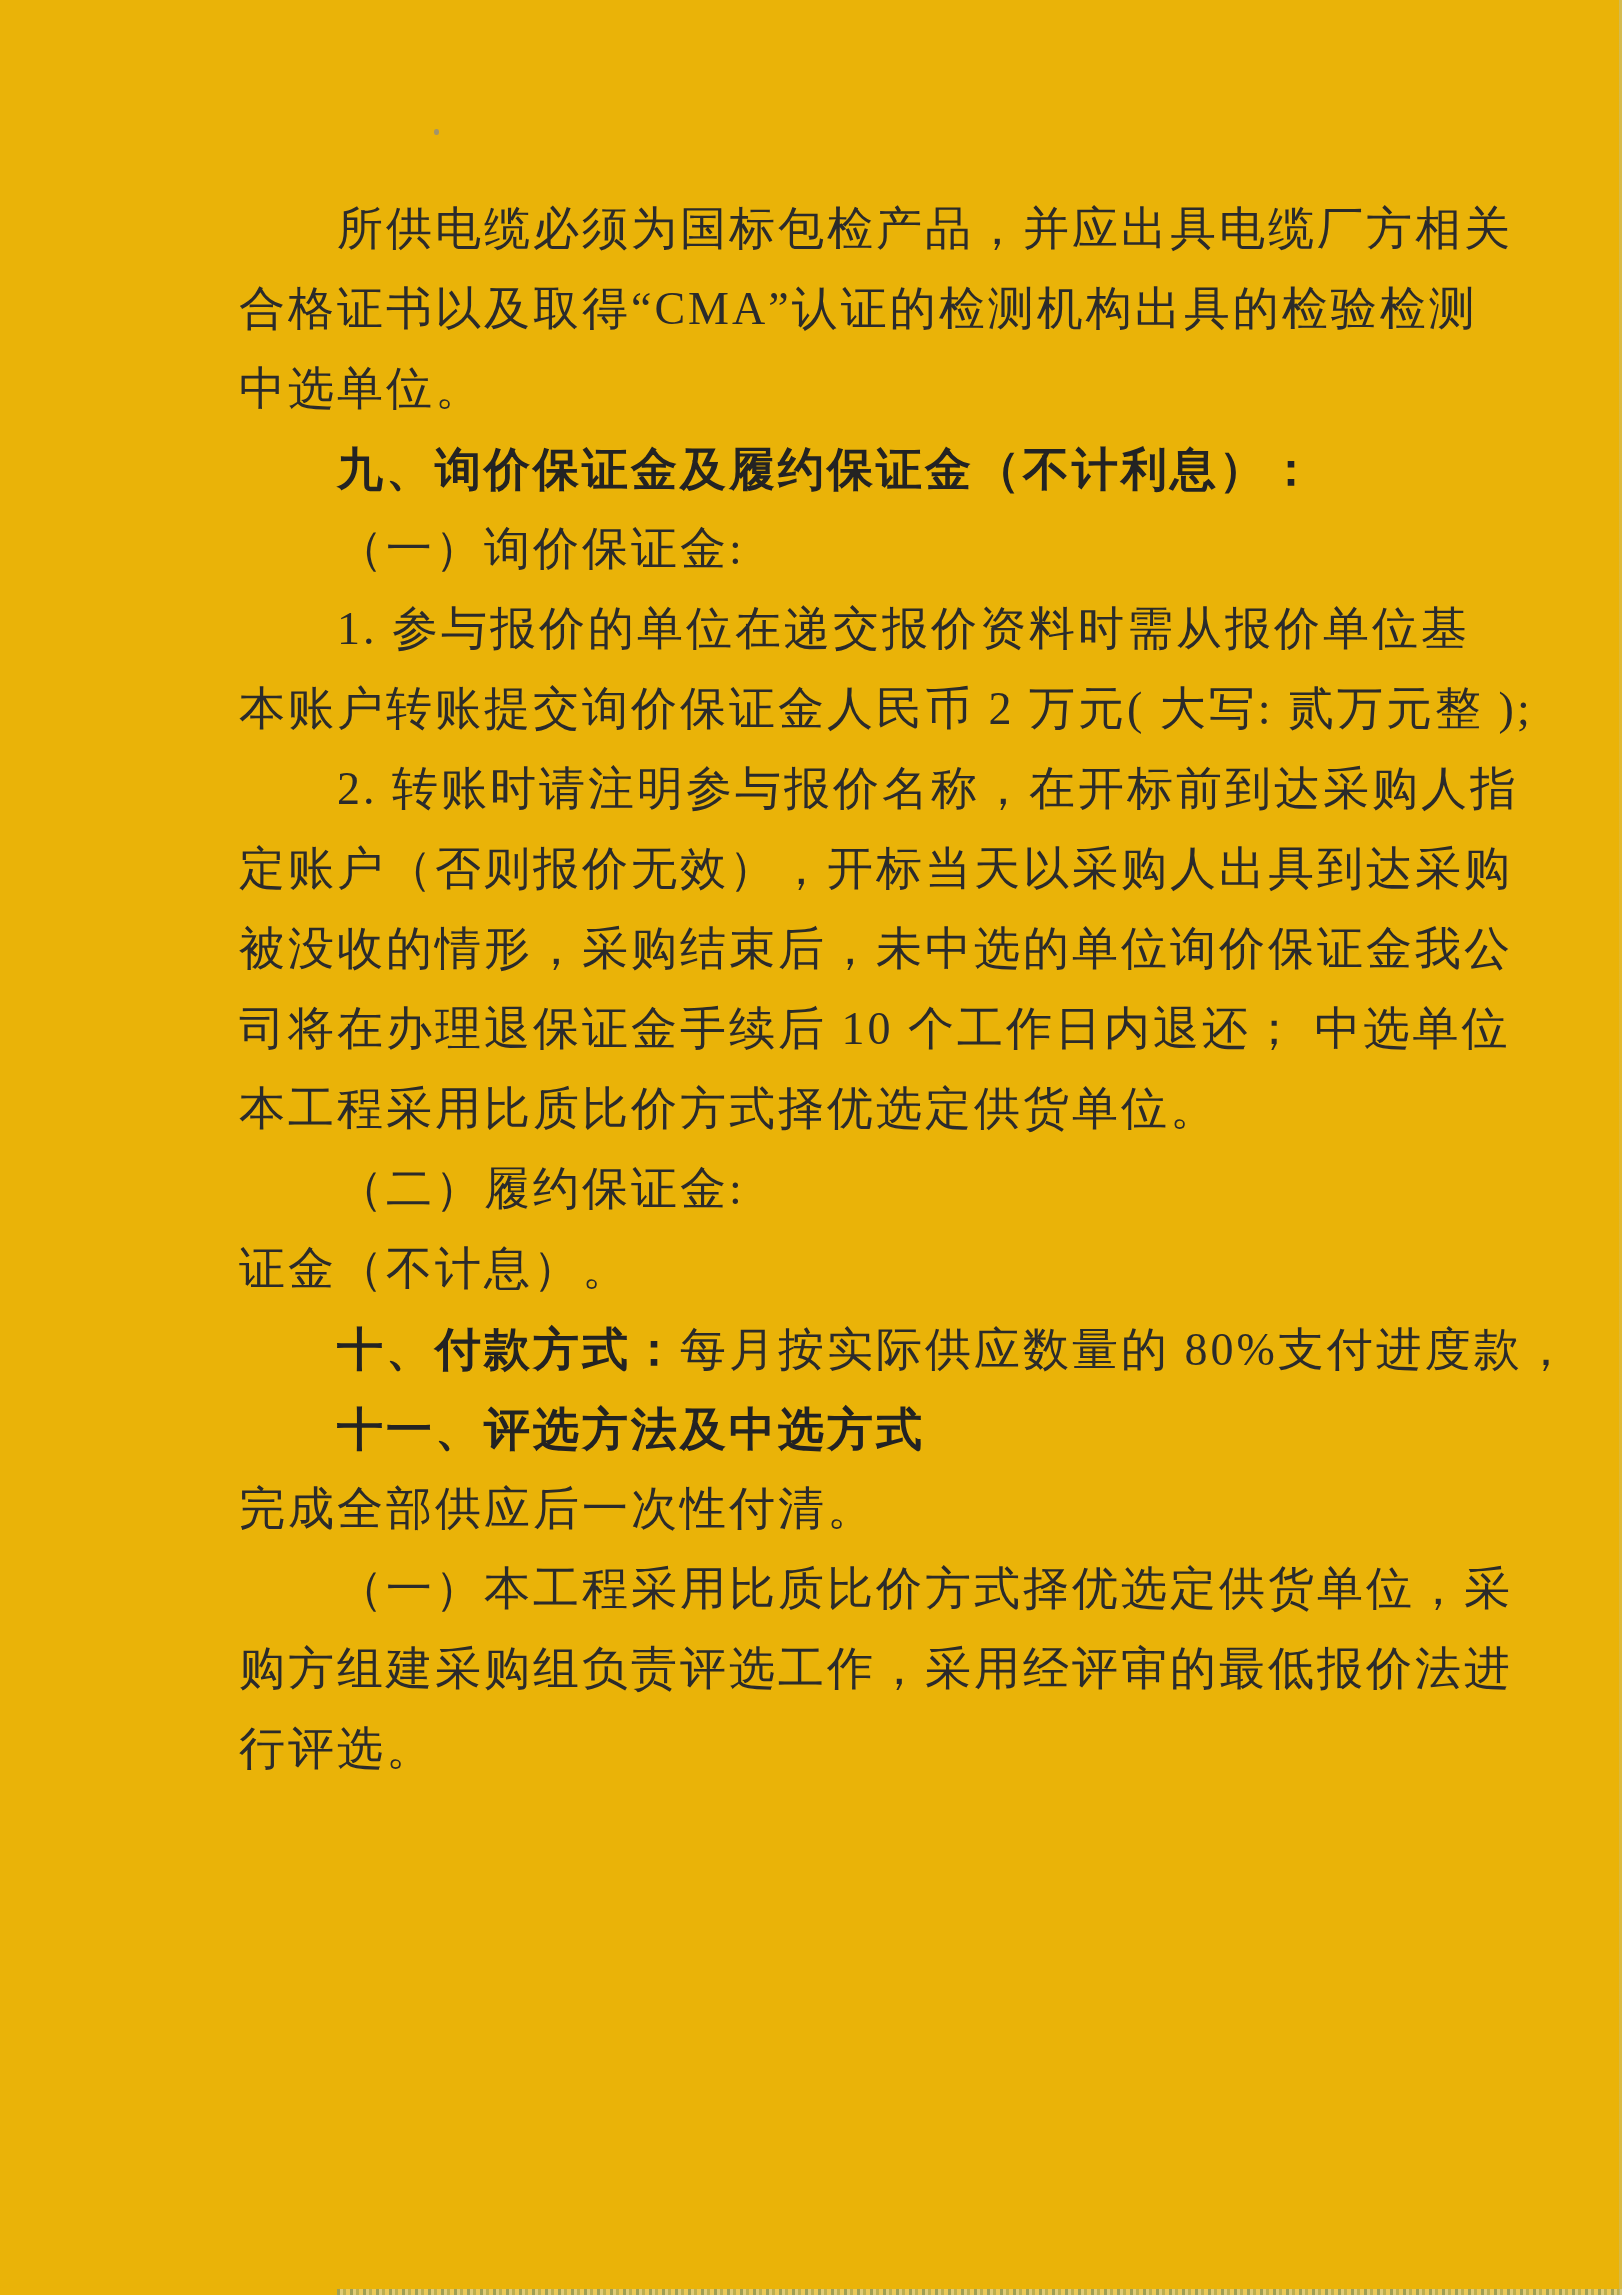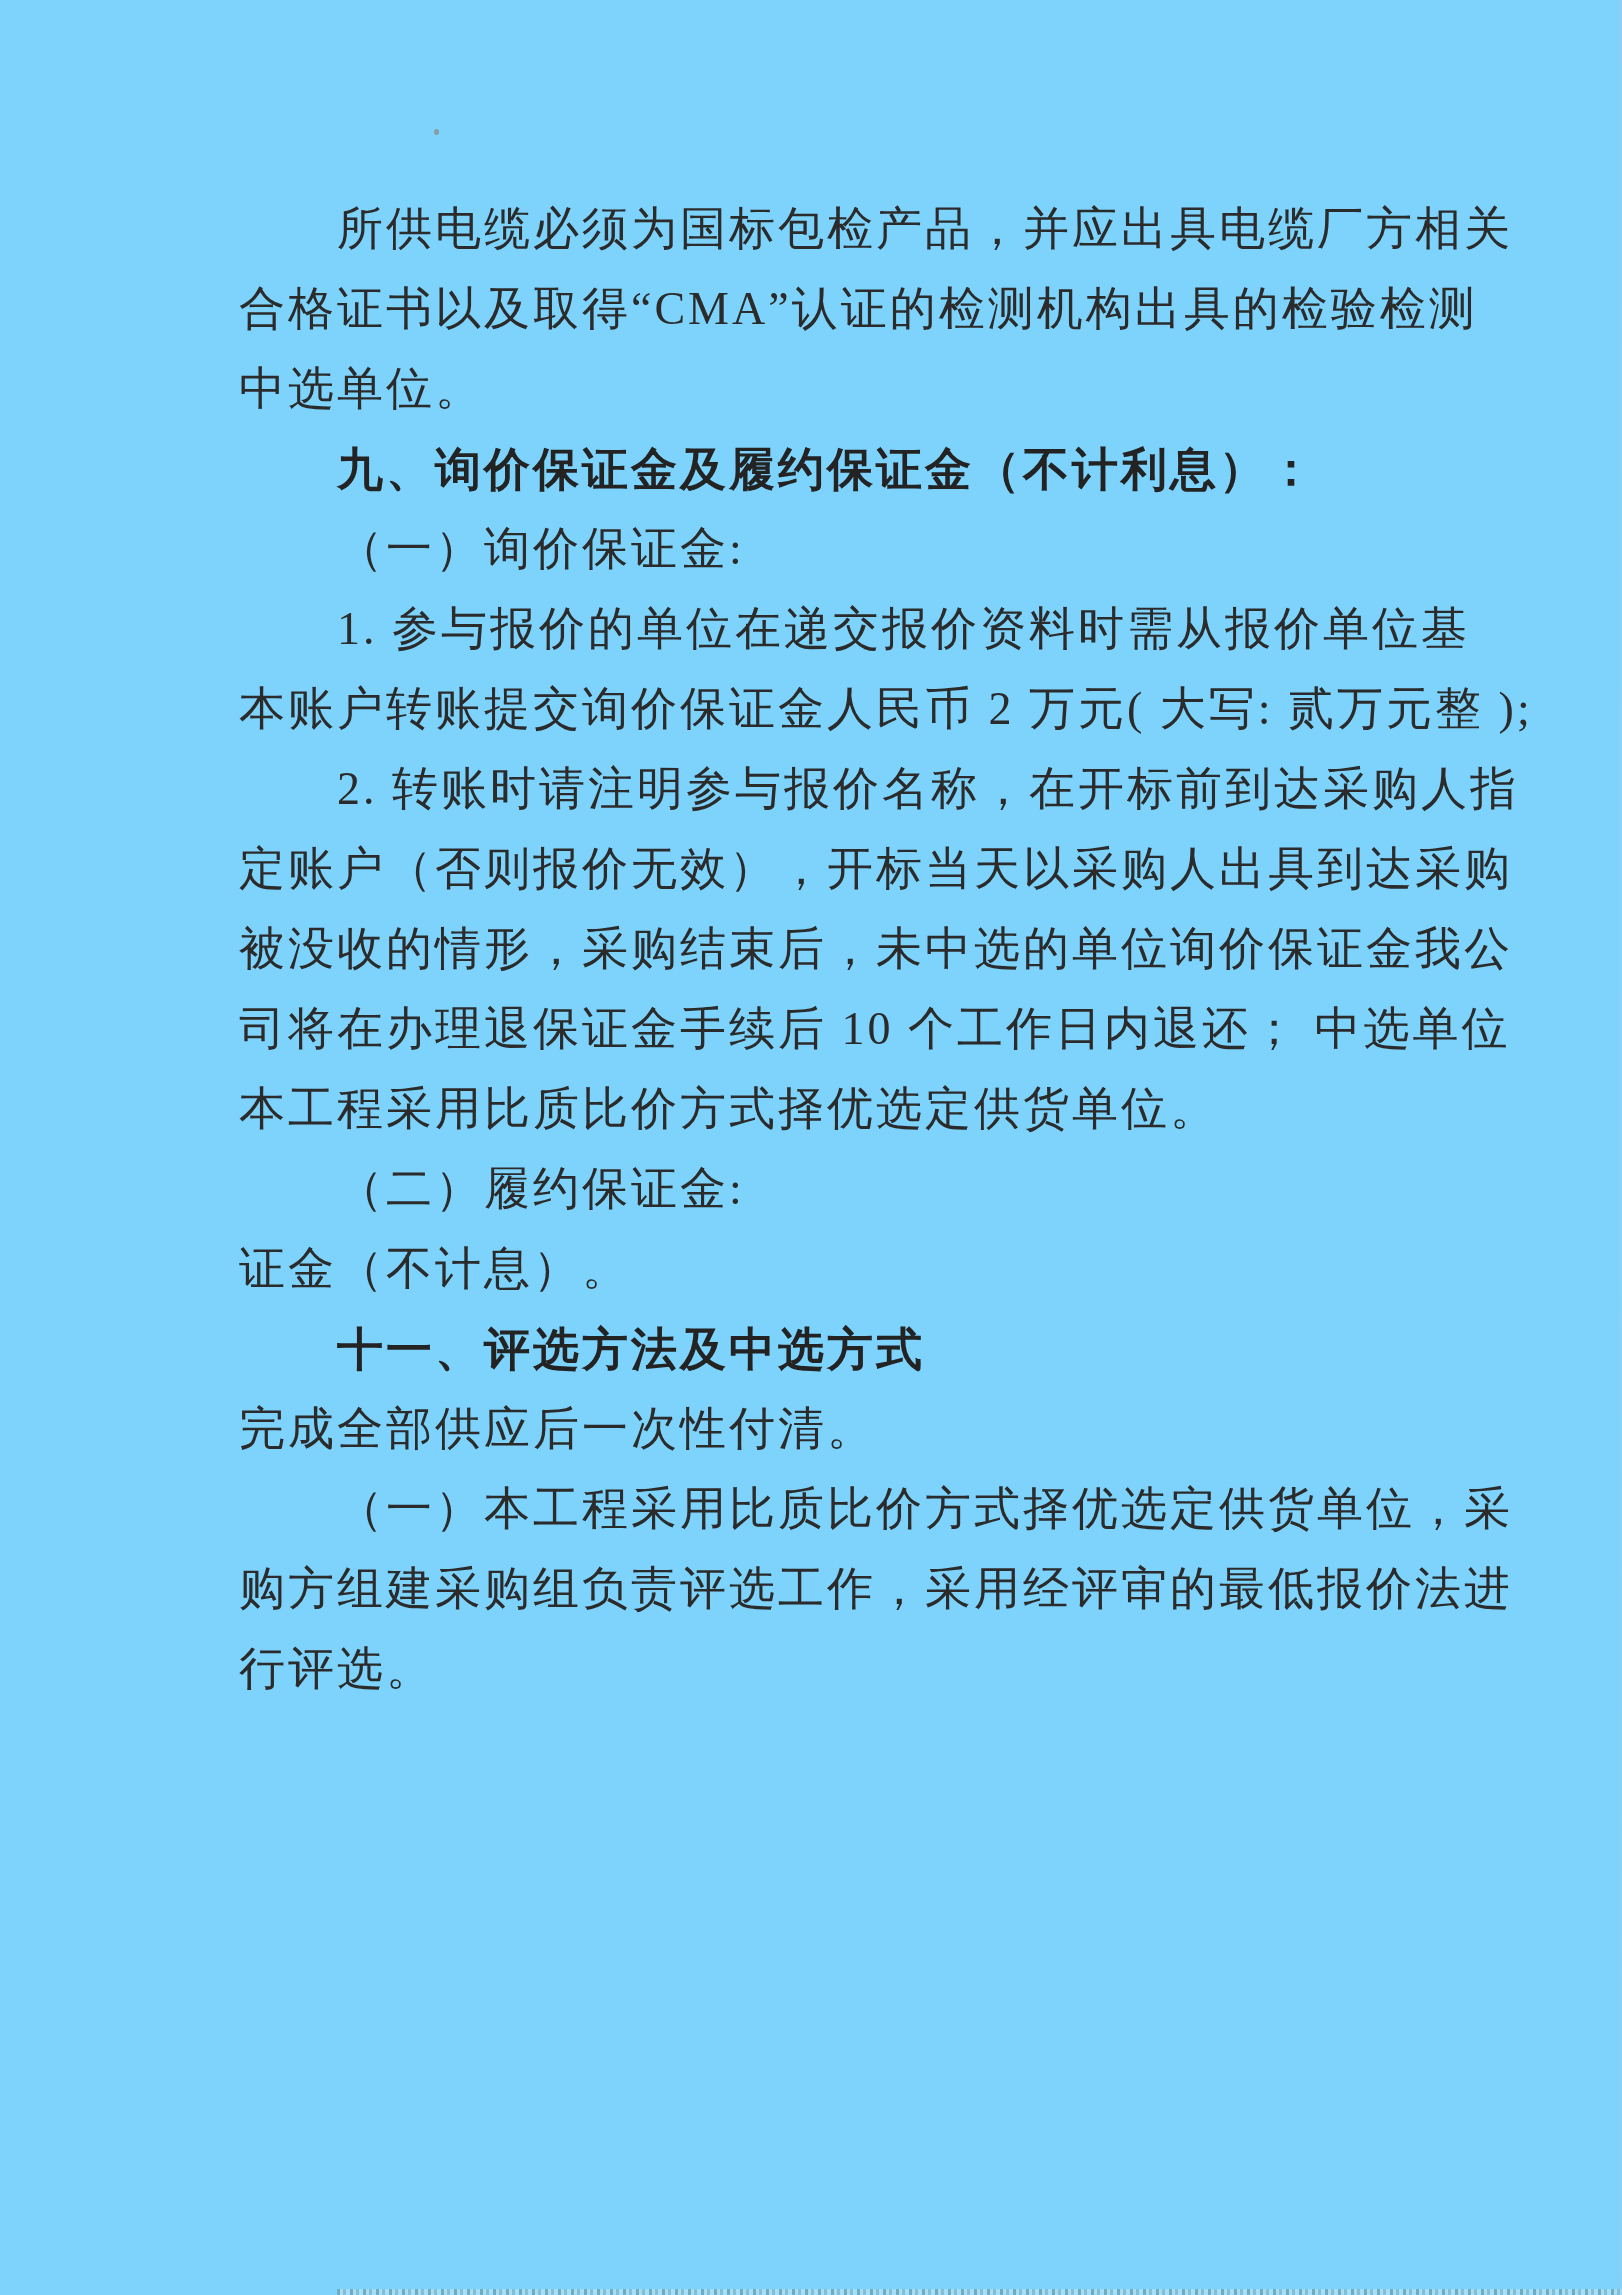--- a/index.html
+++ b/index.html
@@ -9,21 +9,21 @@
   body {
     width: 1623px;
     height: 2295px;
     position: relative;
     background: #ffffff;
     font-family: "Liberation Serif", "DejaVu Serif", serif;
   }
   .page {
     position: absolute;
     inset: 0;
-    background: #7dd3fc;
+    background: #eab308;
     overflow: hidden;
   }
   .text-block {
     position: absolute;
     left: 239px;
     top: 189px;
     width: 1283px;
   }
   .line {
     height: 80px;
@@ -95,20 +95,21 @@
       <div class="line indent2"><span class="seg">（一）询价保证金:</span></div>
       <div class="line indent2"><span class="seg">1. 参与报价的单位在递交报价资料时需从报价单位基</span></div>
       <div class="line"><span class="seg">本账户转账提交询价保证金人民币 2 万元( 大写: 贰万元整 );</span></div>
       <div class="line indent2"><span class="seg">2. 转账时请注明参与报价名称，在开标前到达采购人指</span></div>
       <div class="line"><span class="seg">定账户（否则报价无效），开标当天以采购人出具到达采购</span></div>
       <div class="line"><span class="seg">被没收的情形，采购结束后，未中选的单位询价保证金我公</span></div>
       <div class="line"><span class="seg">司将在办理退保证金手续后 10 个工作日内退还； 中选单位</span></div>
       <div class="line"><span class="seg">本工程采用比质比价方式择优选定供货单位。</span></div>
       <div class="line indent2"><span class="seg">（二）履约保证金:</span></div>
       <div class="line"><span class="seg">证金（不计息）。</span></div>
+      <div class="line indent2"><span class="seg hd">十、付款方式：</span><span class="seg">每月按实际供应数量的 80%支付进度款，</span></div>
       <div class="line indent2"><span class="seg hd">十一、评选方法及中选方式</span></div>
       <div class="line"><span class="seg">完成全部供应后一次性付清。</span></div>
       <div class="line indent2"><span class="seg">（一）本工程采用比质比价方式择优选定供货单位，采</span></div>
       <div class="line"><span class="seg">购方组建采购组负责评选工作，采用经评审的最低报价法进</span></div>
       <div class="line"><span class="seg">行评选。</span></div>
     </div>
   <div class="scan-noise-strip"></div>
   <div class="scan-edge-strip"></div>
 </div>
 

